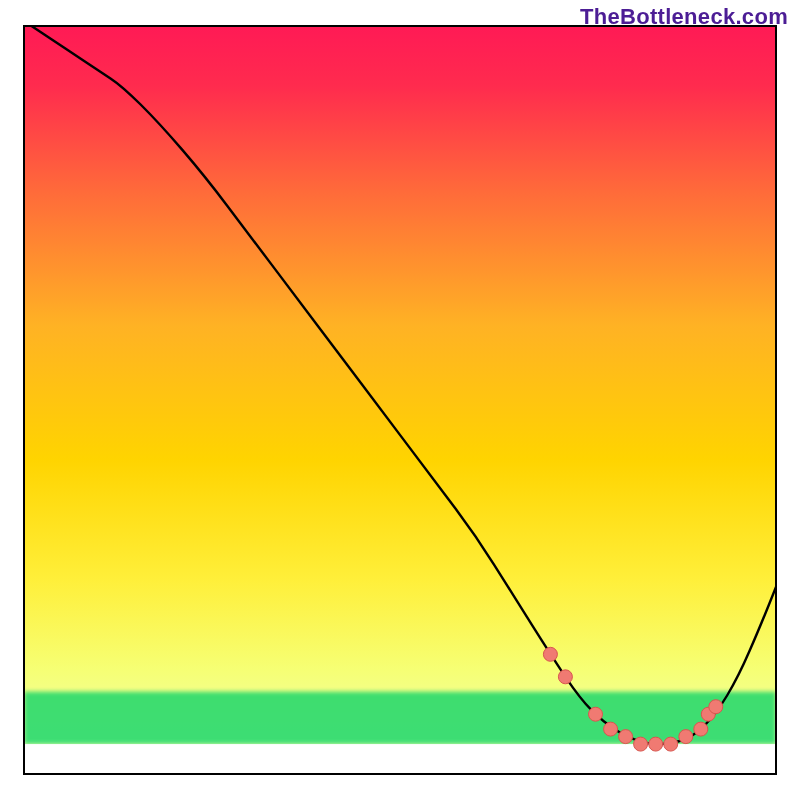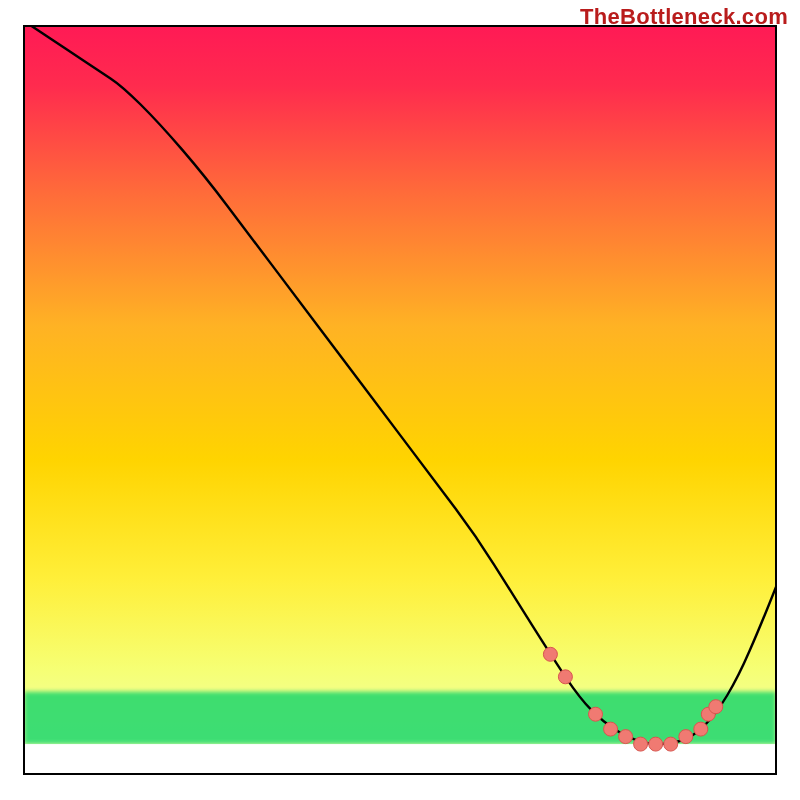--- a/index.html
+++ b/index.html
@@ -15,21 +15,21 @@
     position: relative;
     width: 800px;
     height: 800px;
   }
   .watermark {
     position: absolute;
     top: 4px;
     right: 12px;
     font-size: 22px;
     font-weight: 600;
-    color: #b91c1c;
+    color: #4c1d95;
     letter-spacing: 0.3px;
     z-index: 10;
   }
   svg {
     display: block;
   }
 </style>
 </head>
 <body>
 <div class="container">

